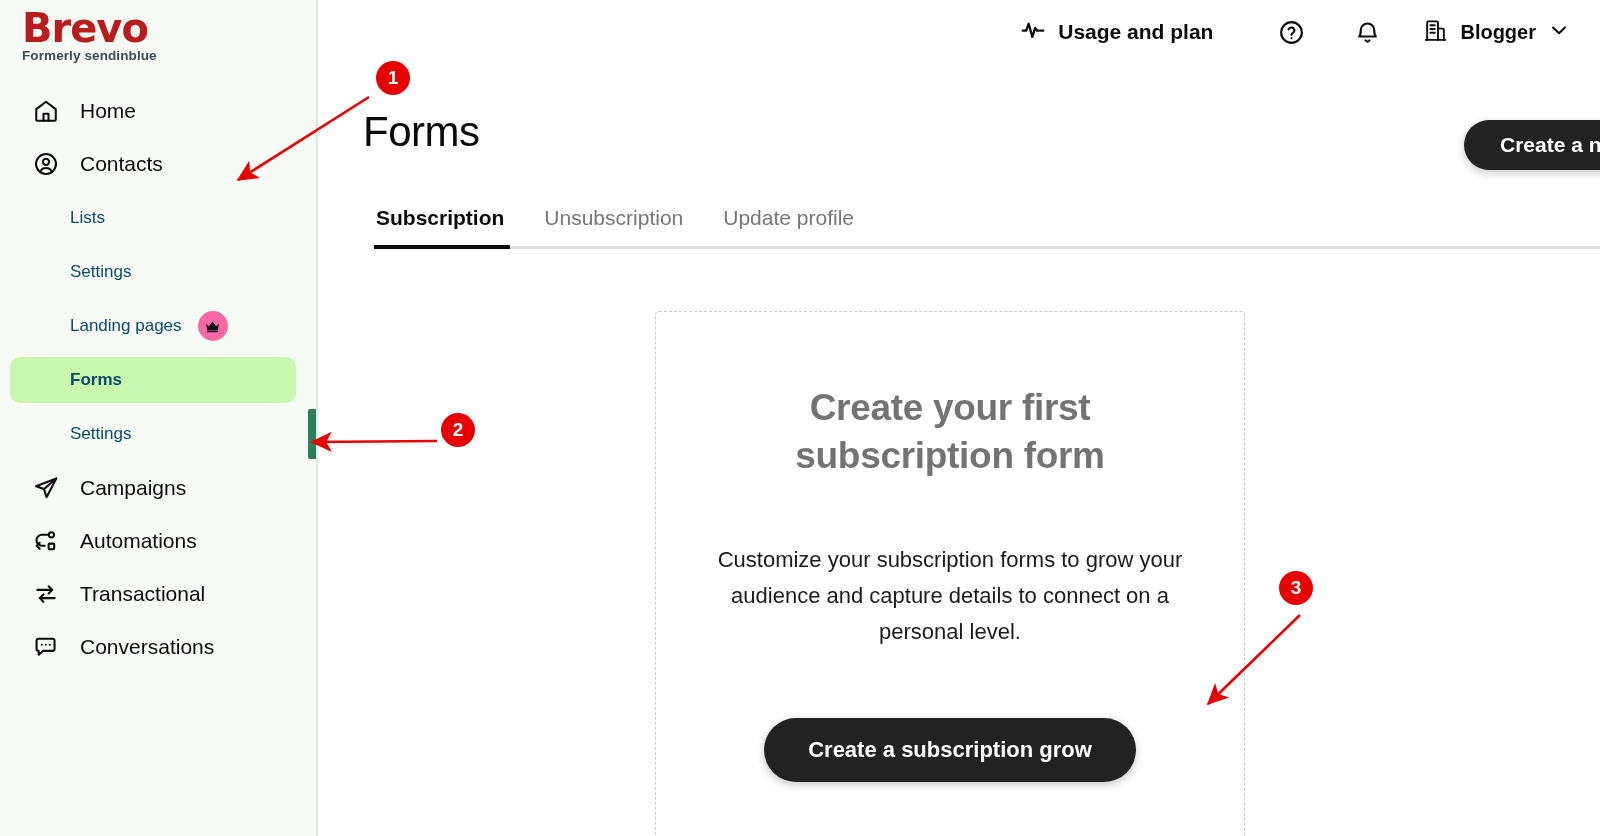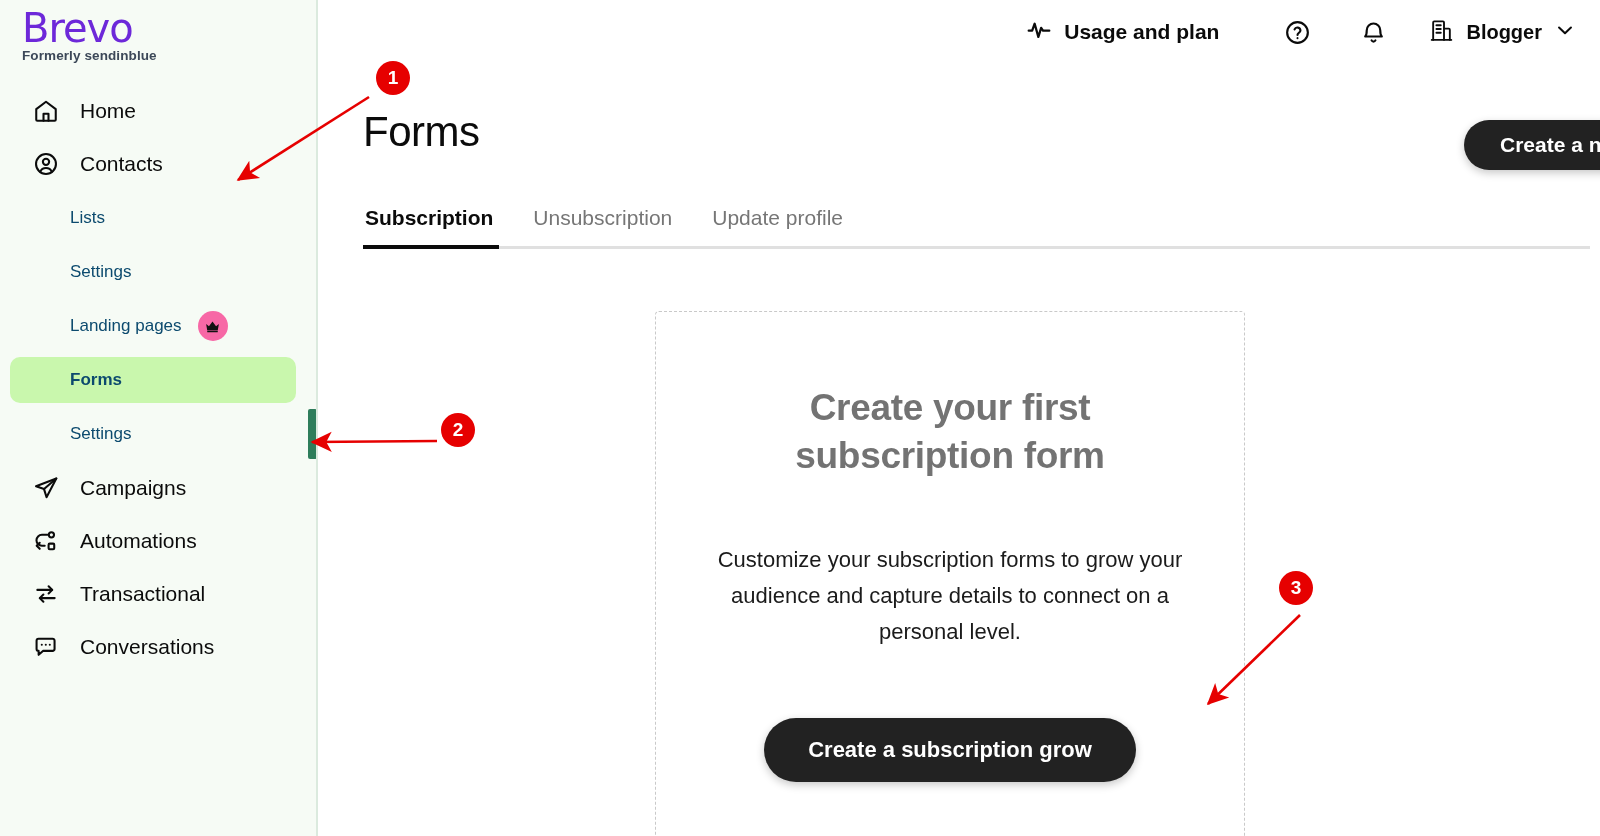--- a/index.html
+++ b/index.html
@@ -25,23 +25,23 @@
     border-right: 2px solid #dbeade;
     flex: 0 0 318px;
     overflow: hidden;
   }
   .brand {
     padding: 6px 0 0 22px;
   }
   .brand-logo {
     font-family: "DejaVu Sans", sans-serif;
     font-size: 40px;
-    font-weight: 400;
+    font-weight: 700;
     letter-spacing: -1px;
-    color: #6d28d9;
+    color: #b91c1c;
     line-height: 44px;
   }
   .brand-sub {
     font-size: 13.5px;
     font-weight: 700;
     color: #3c4858;
     letter-spacing: 0.1px;
     margin-top: -2px;
     line-height: 16px;
   }
@@ -116,21 +116,21 @@
     height: 836px;
     background: #ffffff;
     overflow: hidden;
   }
 
   .topbar {
     display: flex;
     align-items: center;
     justify-content: flex-end;
     height: 64px;
-    padding-right: 24px;
+    padding-right: 30px;
     gap: 10px;
   }
   .usage {
     display: flex; align-items: center; gap: 12px;
     font-size: 21px; font-weight: 700; color: #0b0b0b;
     cursor: pointer;
     margin-right: 48px;
   }
   .ic-btn {
     width: 40px; height: 40px;
@@ -171,21 +171,21 @@
   .btn-new-form {
     position: absolute;
     left: 1146px;
     top: 120px;
     height: 50px;
     padding: 0 36px;
   }
 
   .tabs {
     position: absolute;
-    left: 45px;
+    left: 56px;
     top: 206px;
     width: 1227px;
     display: flex;
     align-items: flex-end;
     border-bottom: 3px solid #e0e0e0;
   }
   .tab {
     font-size: 21px;
     color: #767676;
     padding: 0 20px 16px 20px;

